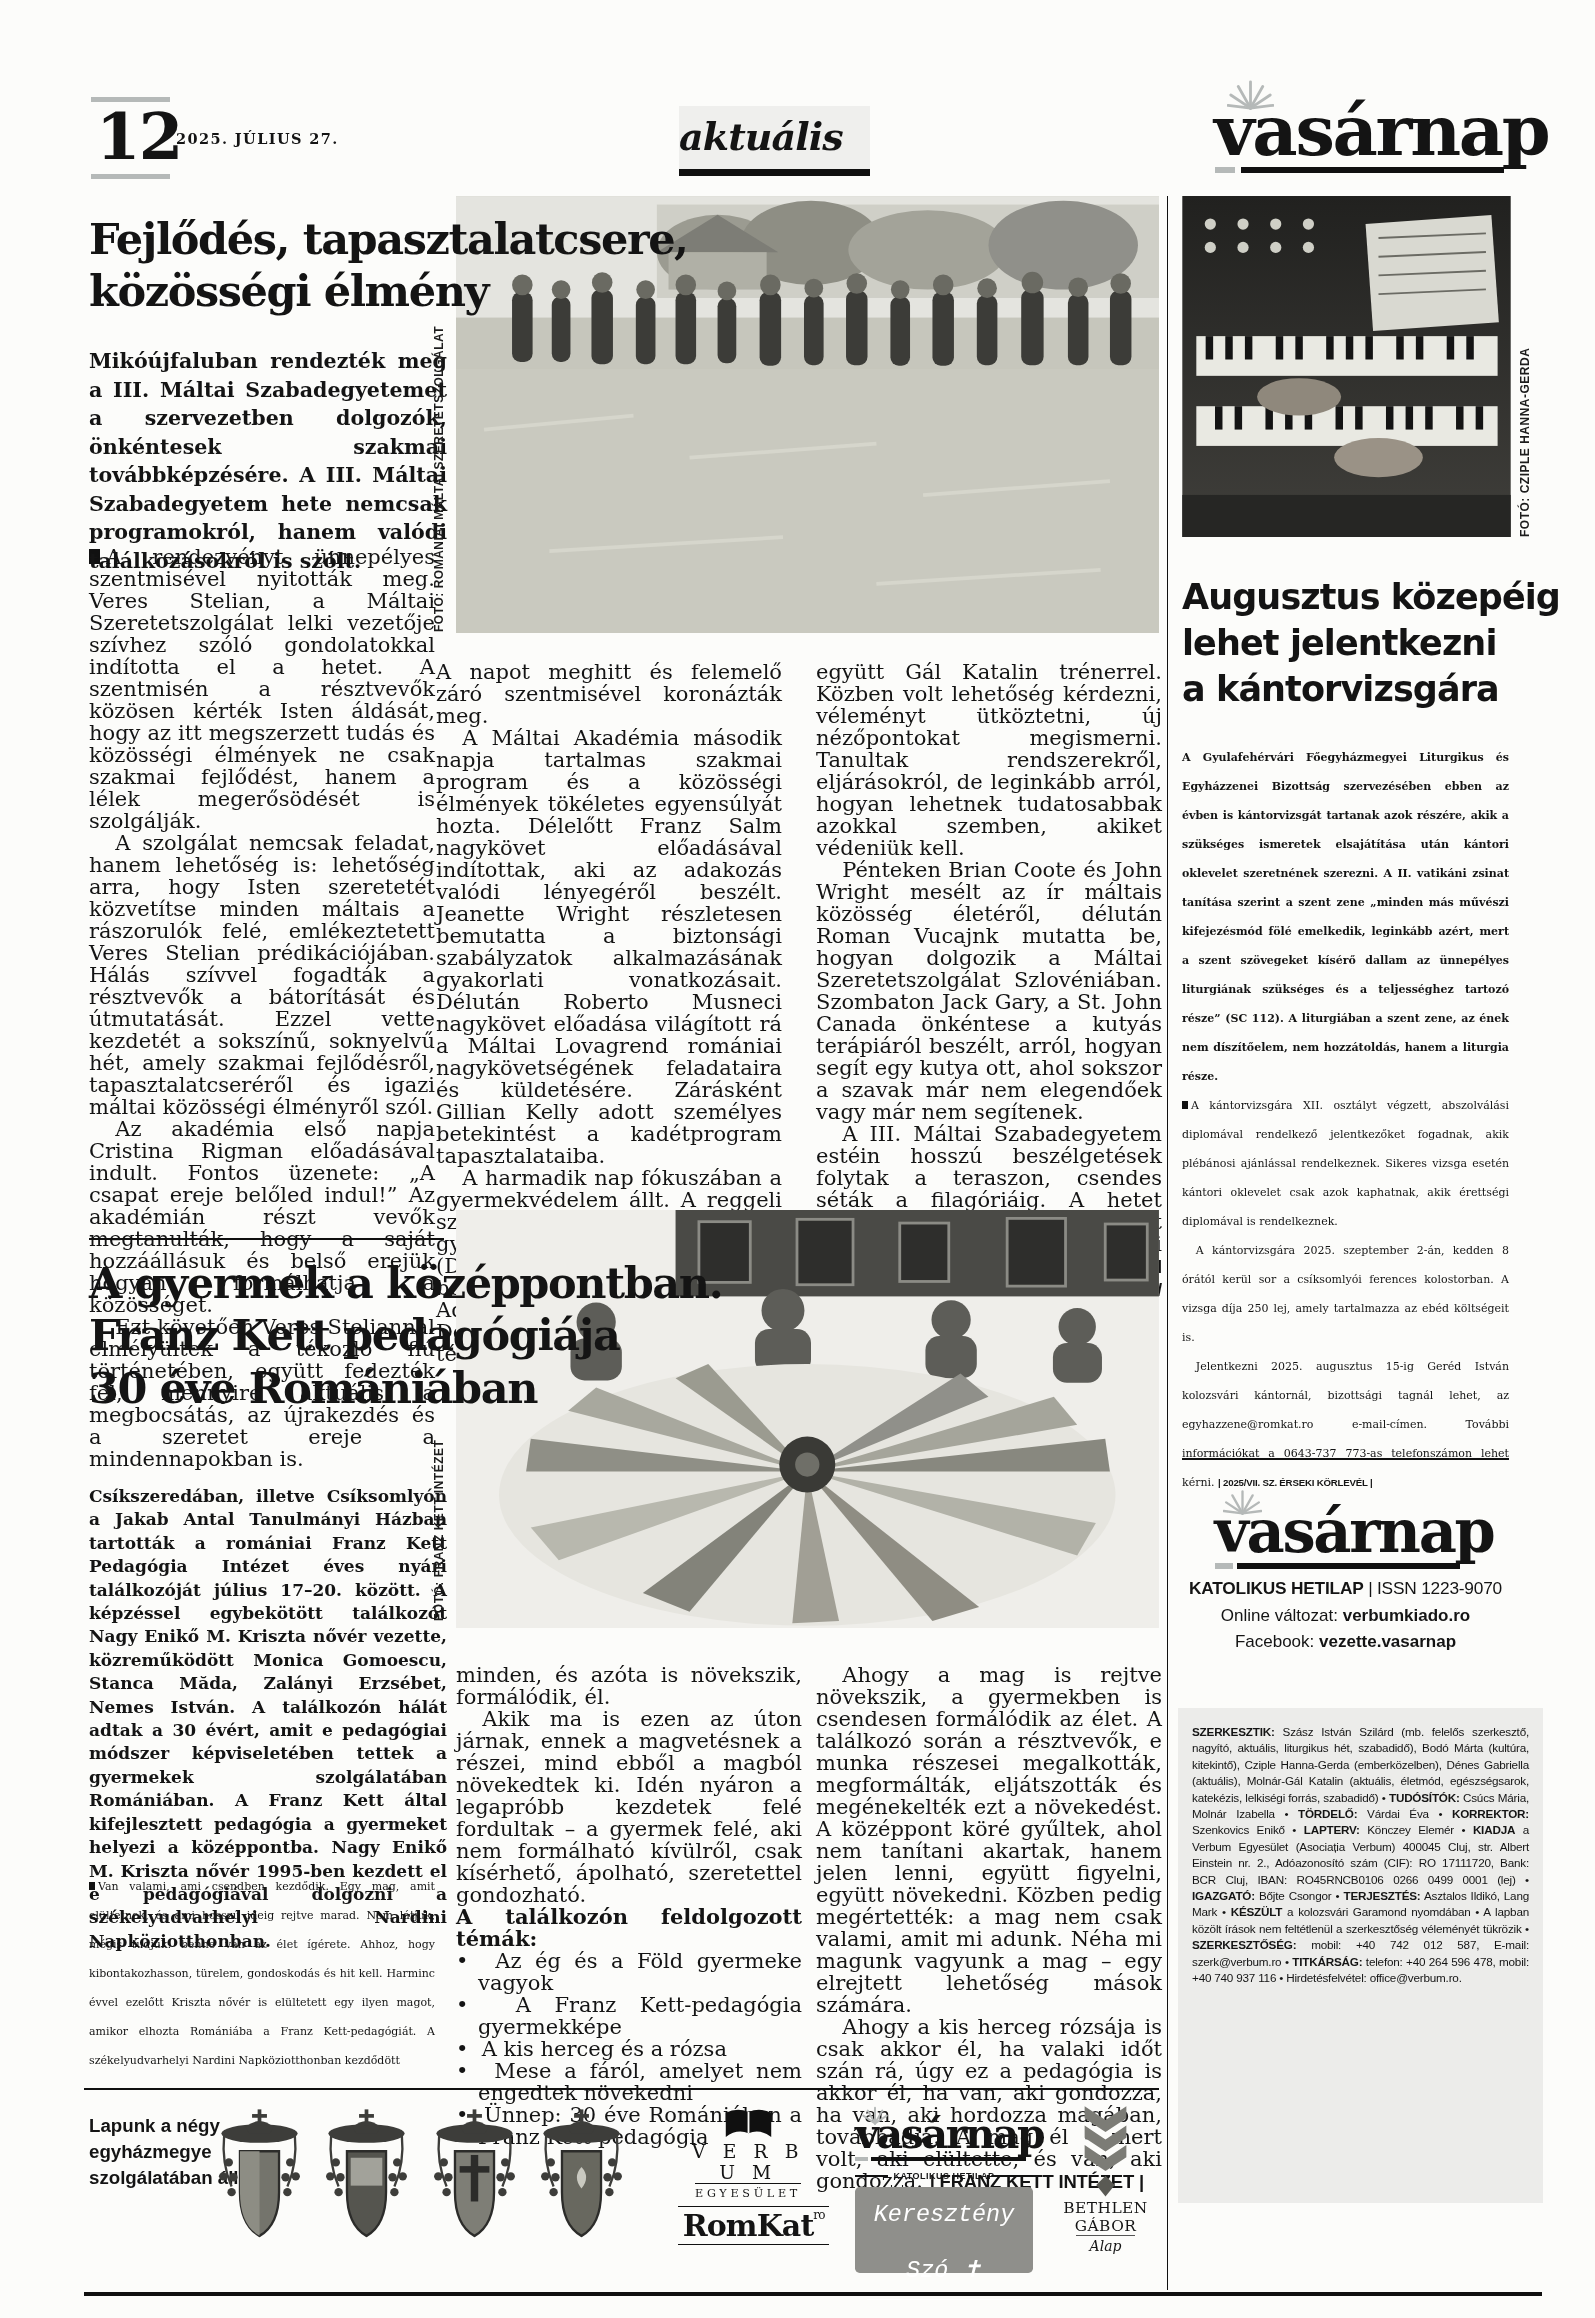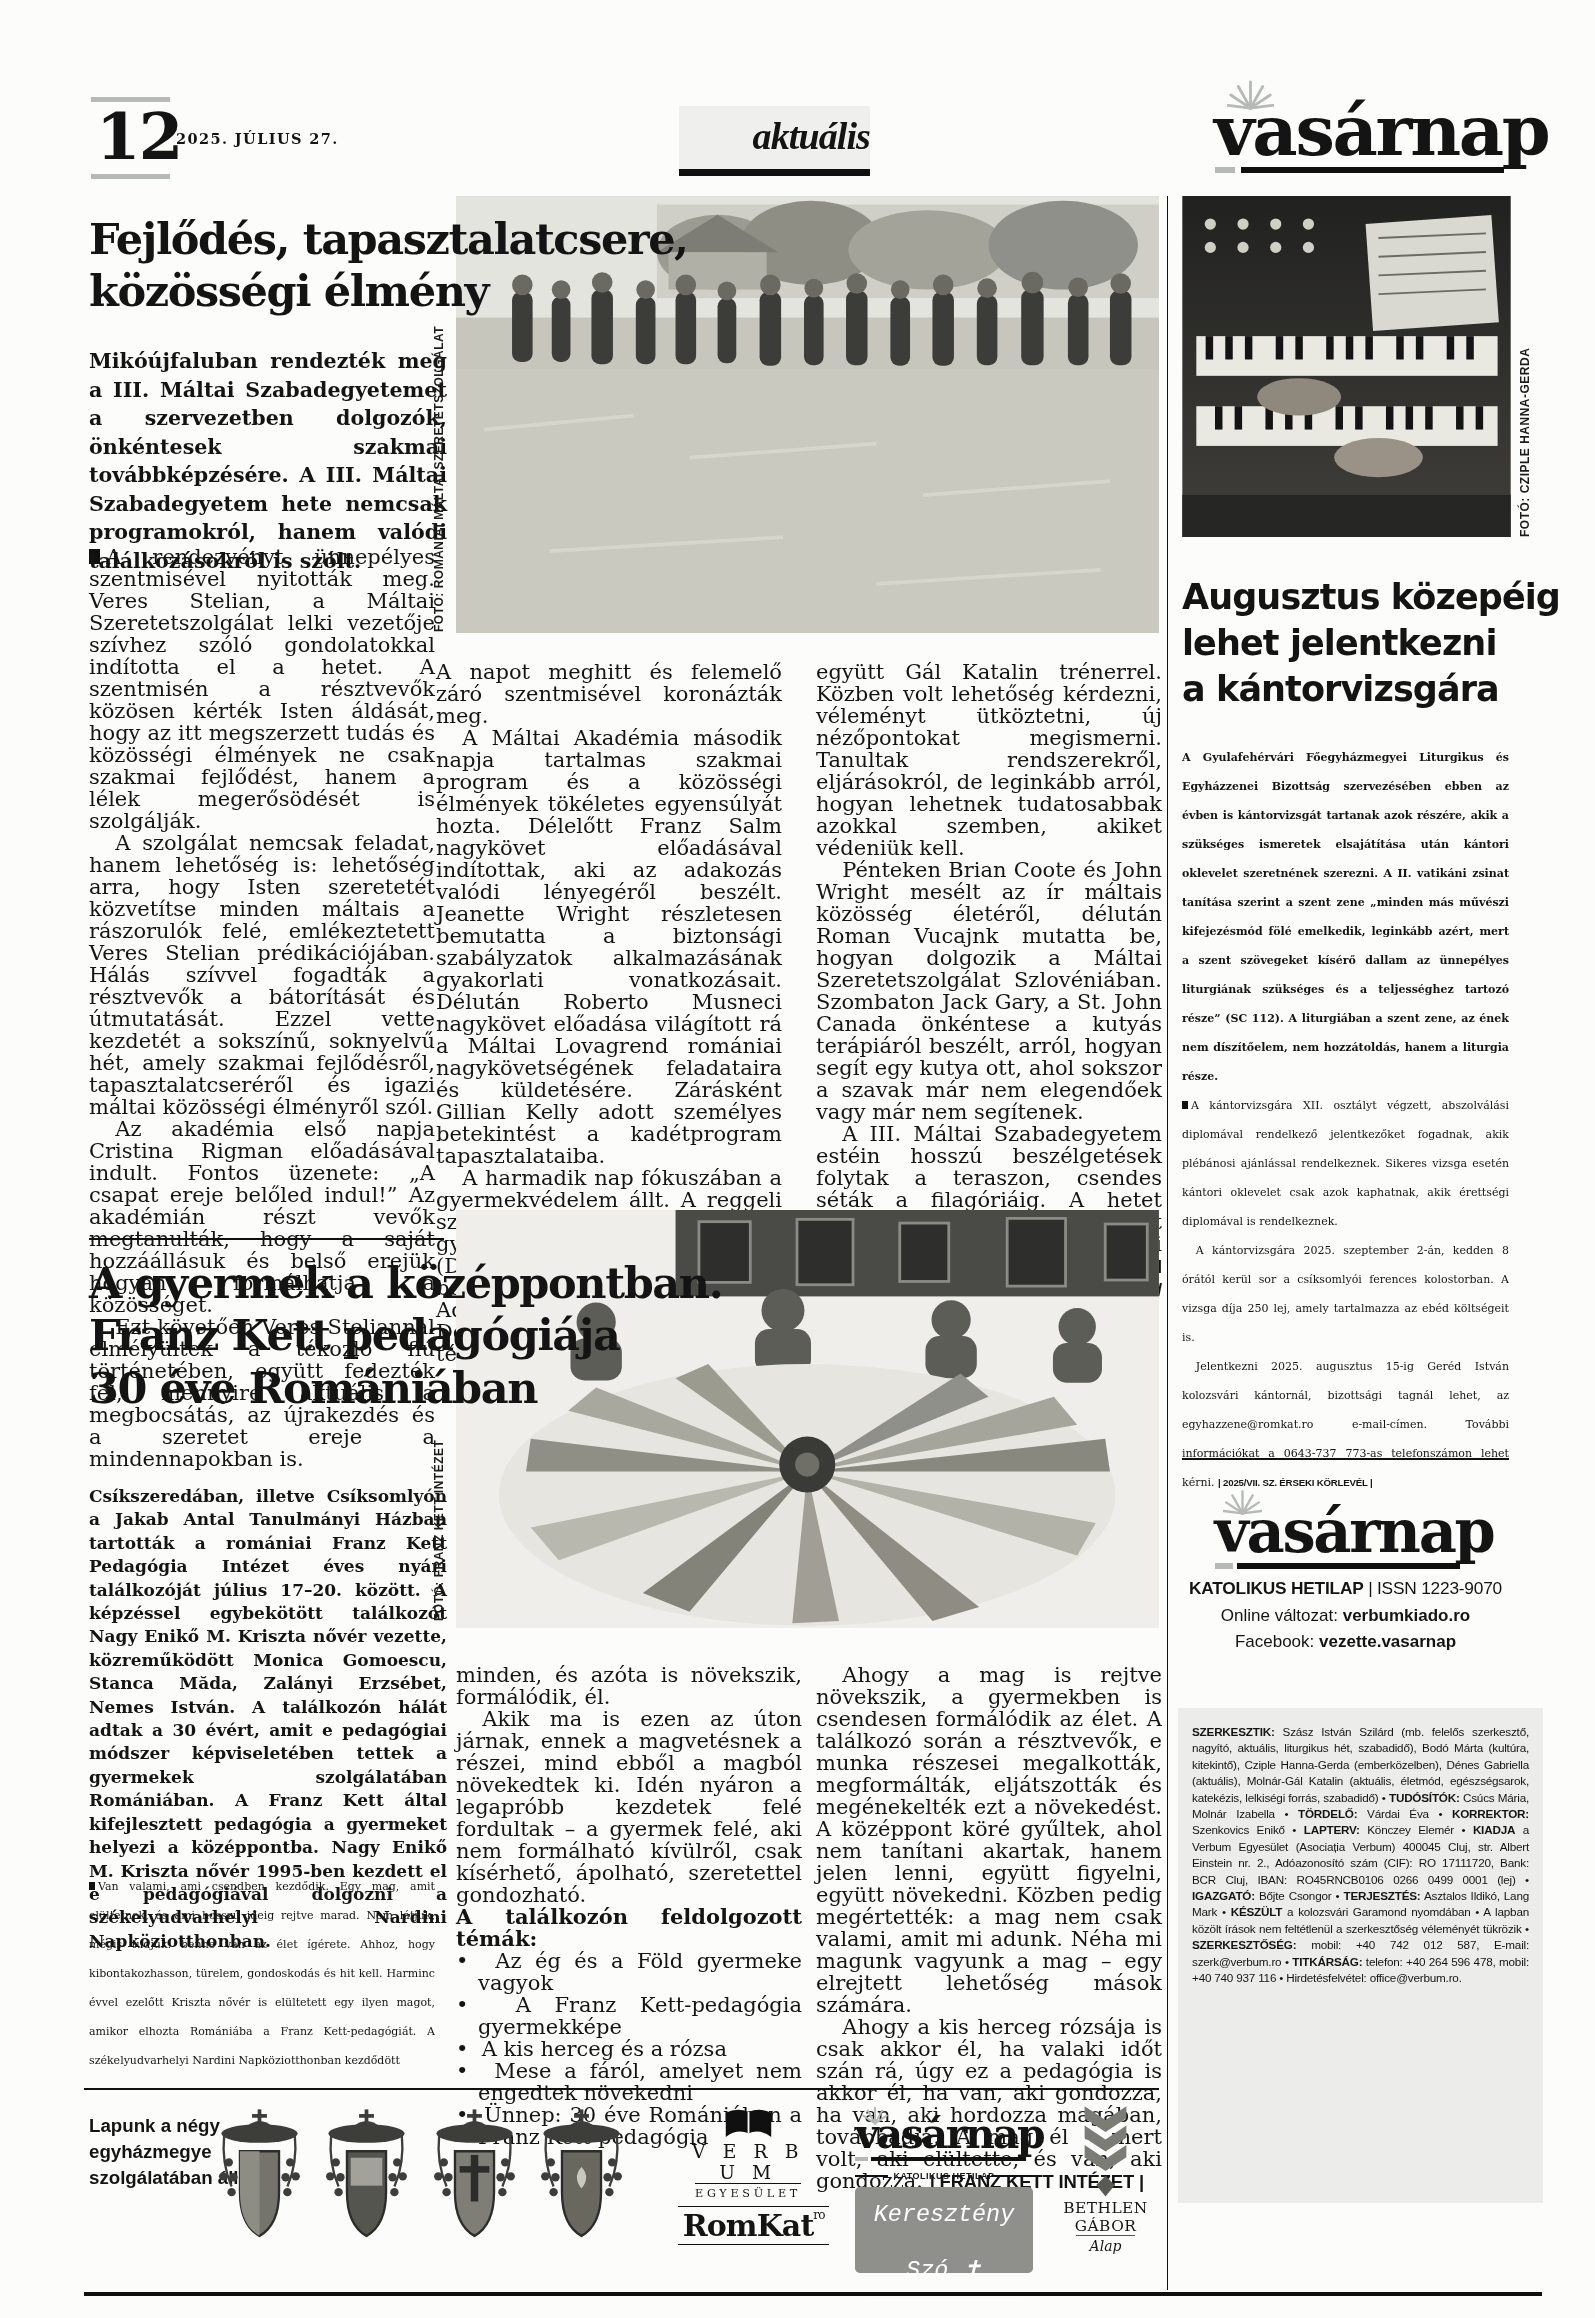--- a/index.html
+++ b/index.html
@@ -4,21 +4,21 @@
 <title>vasárnap</title>
 <style>
   html,body{margin:0;padding:0;background:#e8e8e6;}
   .page{position:relative;width:1595px;height:2319px;background:#fcfcfa;color:#141414;
         font-family:"DejaVu Serif","Liberation Serif",serif;overflow:hidden;}
   .abs{position:absolute;}
   
   .hdr-bar{background:#b5b9b8;height:5.1px;width:79px;}
   .pageno{font-size:64px;font-weight:700;line-height:1;letter-spacing:-1.9px;}
   .hdr-date{font-size:14.5px;letter-spacing:1.4px;font-weight:700;font-family:"DejaVu Serif",serif;}
-  .section-box{background:#efefed;width:191px;height:70px;text-align:right;font-family:Liberation Serif, serif;}
+  .section-box{background:#efefed;width:191px;height:70px;text-align:left;}
   .section-box .lbl{font-style:italic;font-weight:700;font-size:38px;line-height:61px;letter-spacing:-0.9px;}
   .section-box .bar{position:absolute;left:0;bottom:0;width:100%;height:7px;background:#101010;}
   .wordmark{font-family:"DejaVu Serif",serif;font-weight:700;letter-spacing:-2.3px;line-height:1;}
   .mast-underline{background:#101010;height:6px;}
   .mast-gray{background:#b5b9b8;height:6px;}
   
   .headline{font-weight:700;letter-spacing:-1.4px;line-height:1.22;white-space:nowrap;z-index:3;}
   .h-a1{font-size:43px;}
   .h-a2{font-size:43px;}
   .h-a3{font-family:"DejaVu Sans","Liberation Sans",sans-serif;font-weight:700;font-size:35px;

